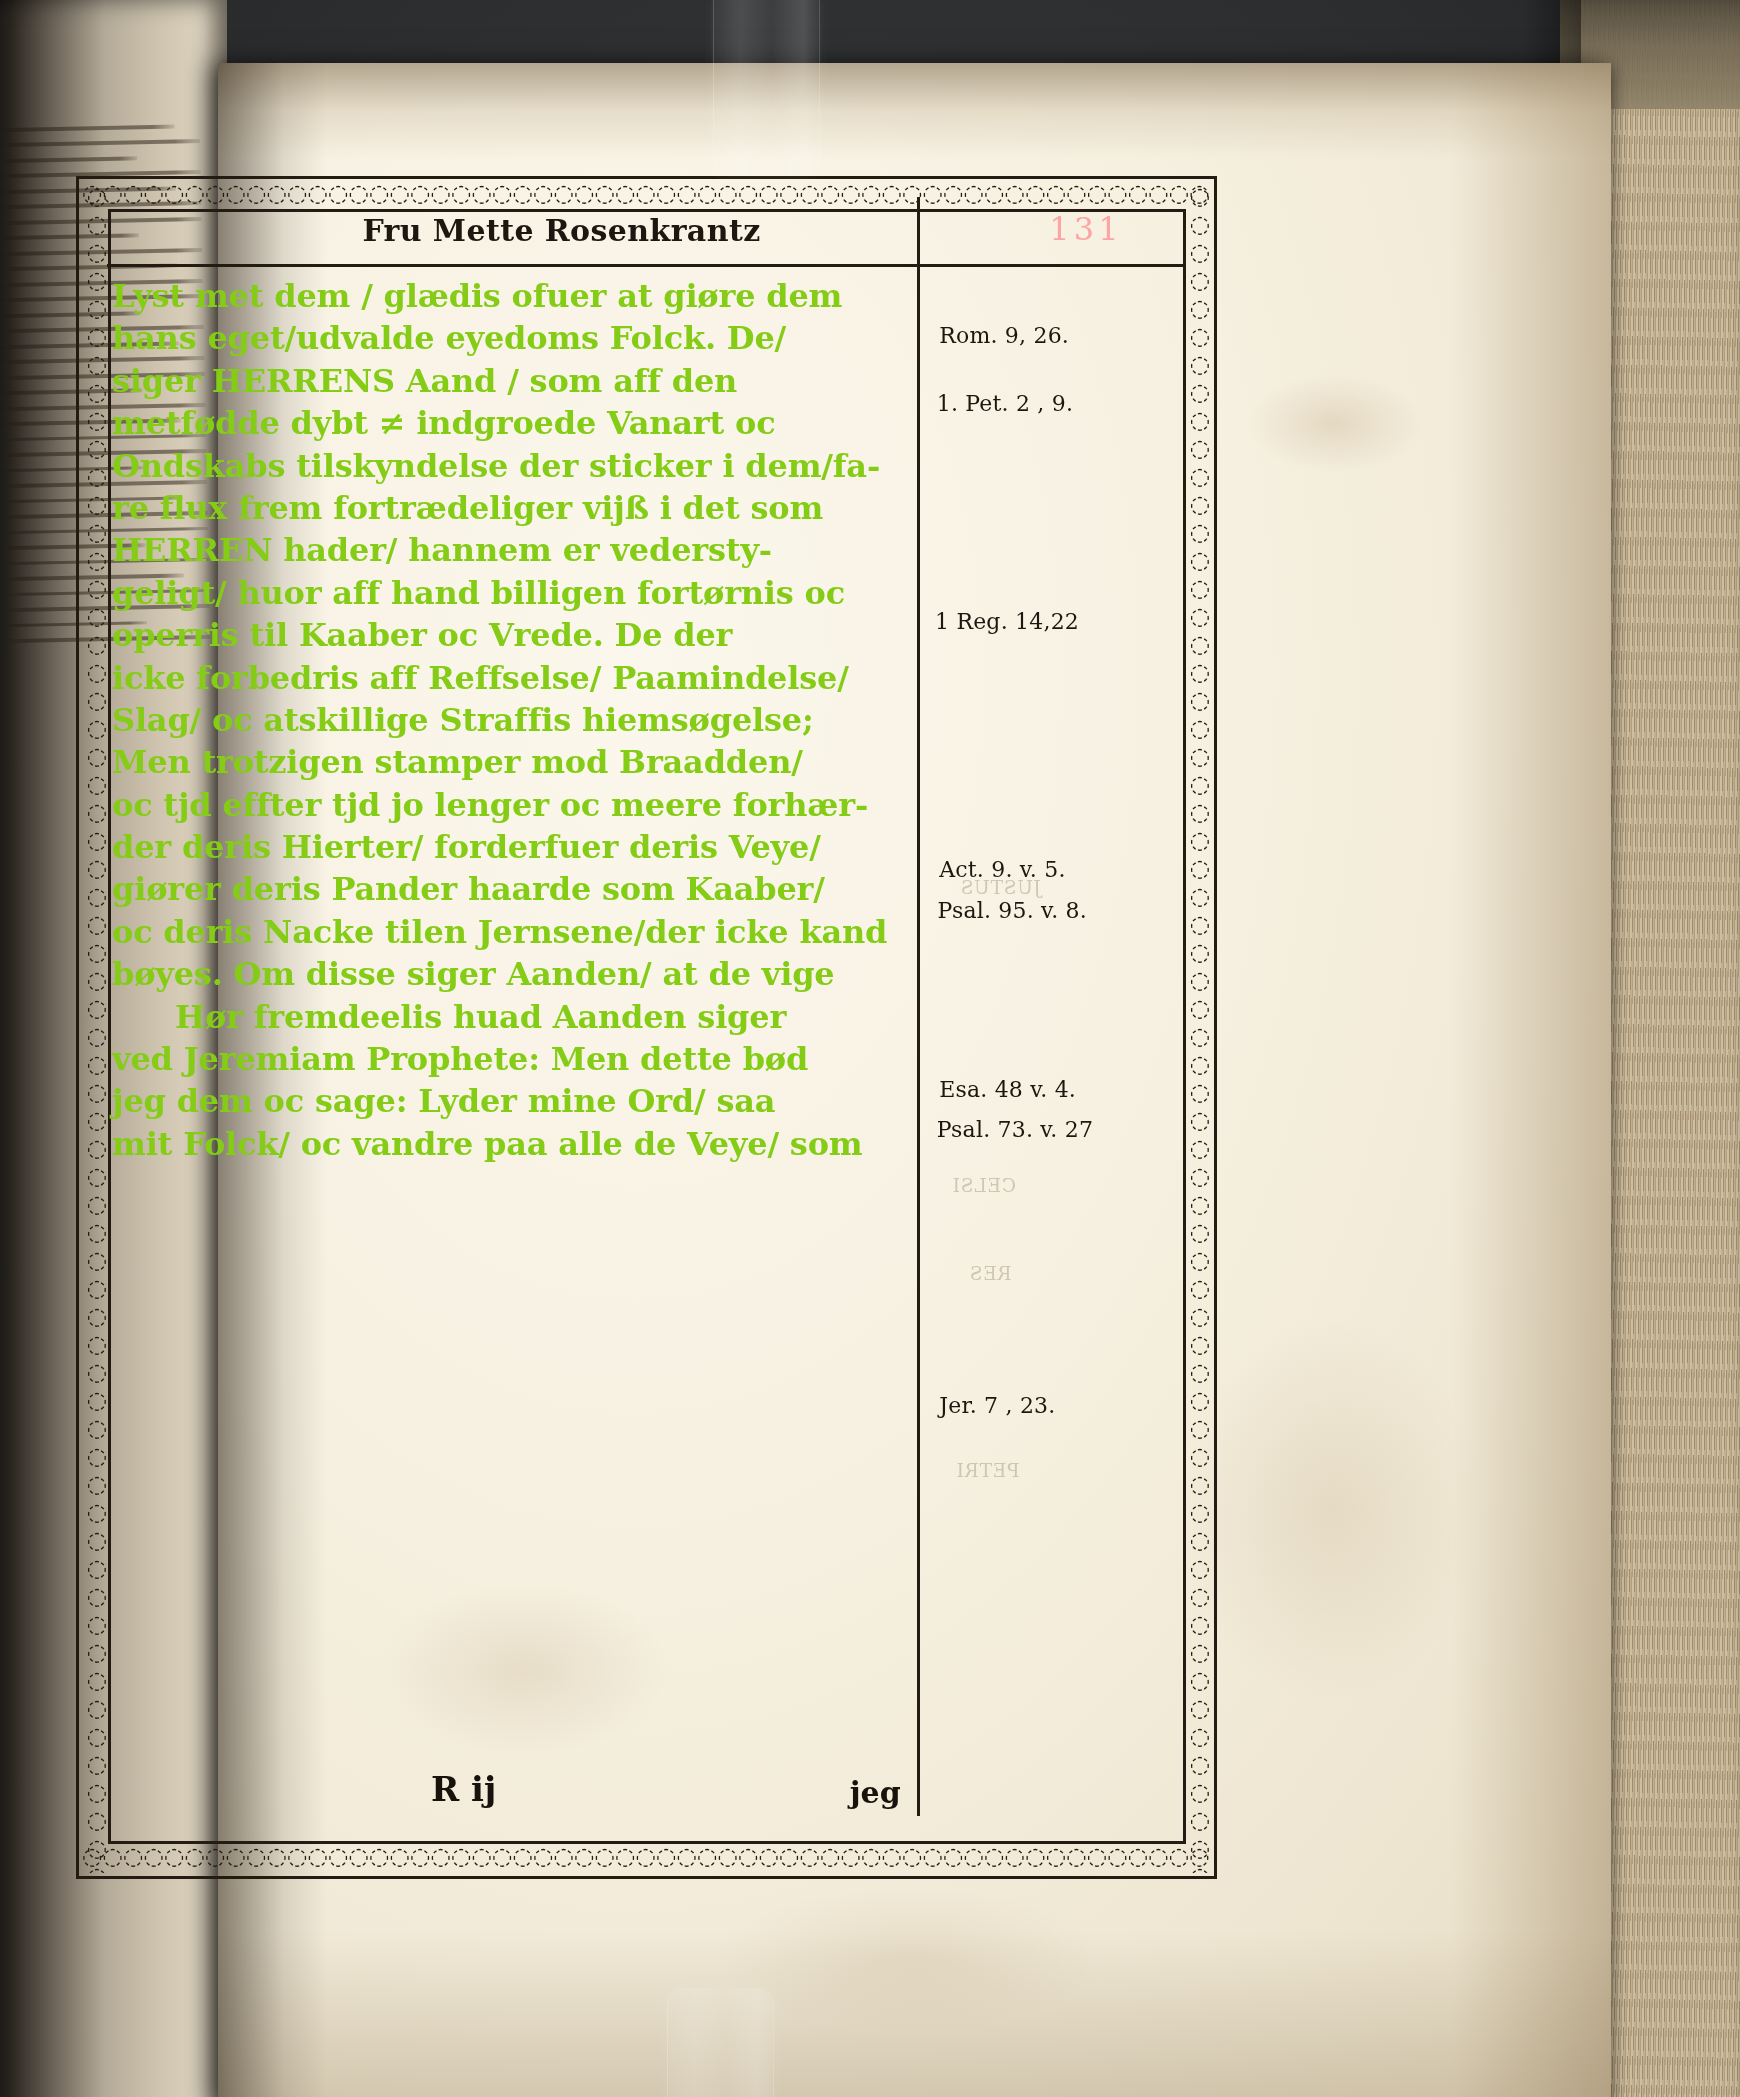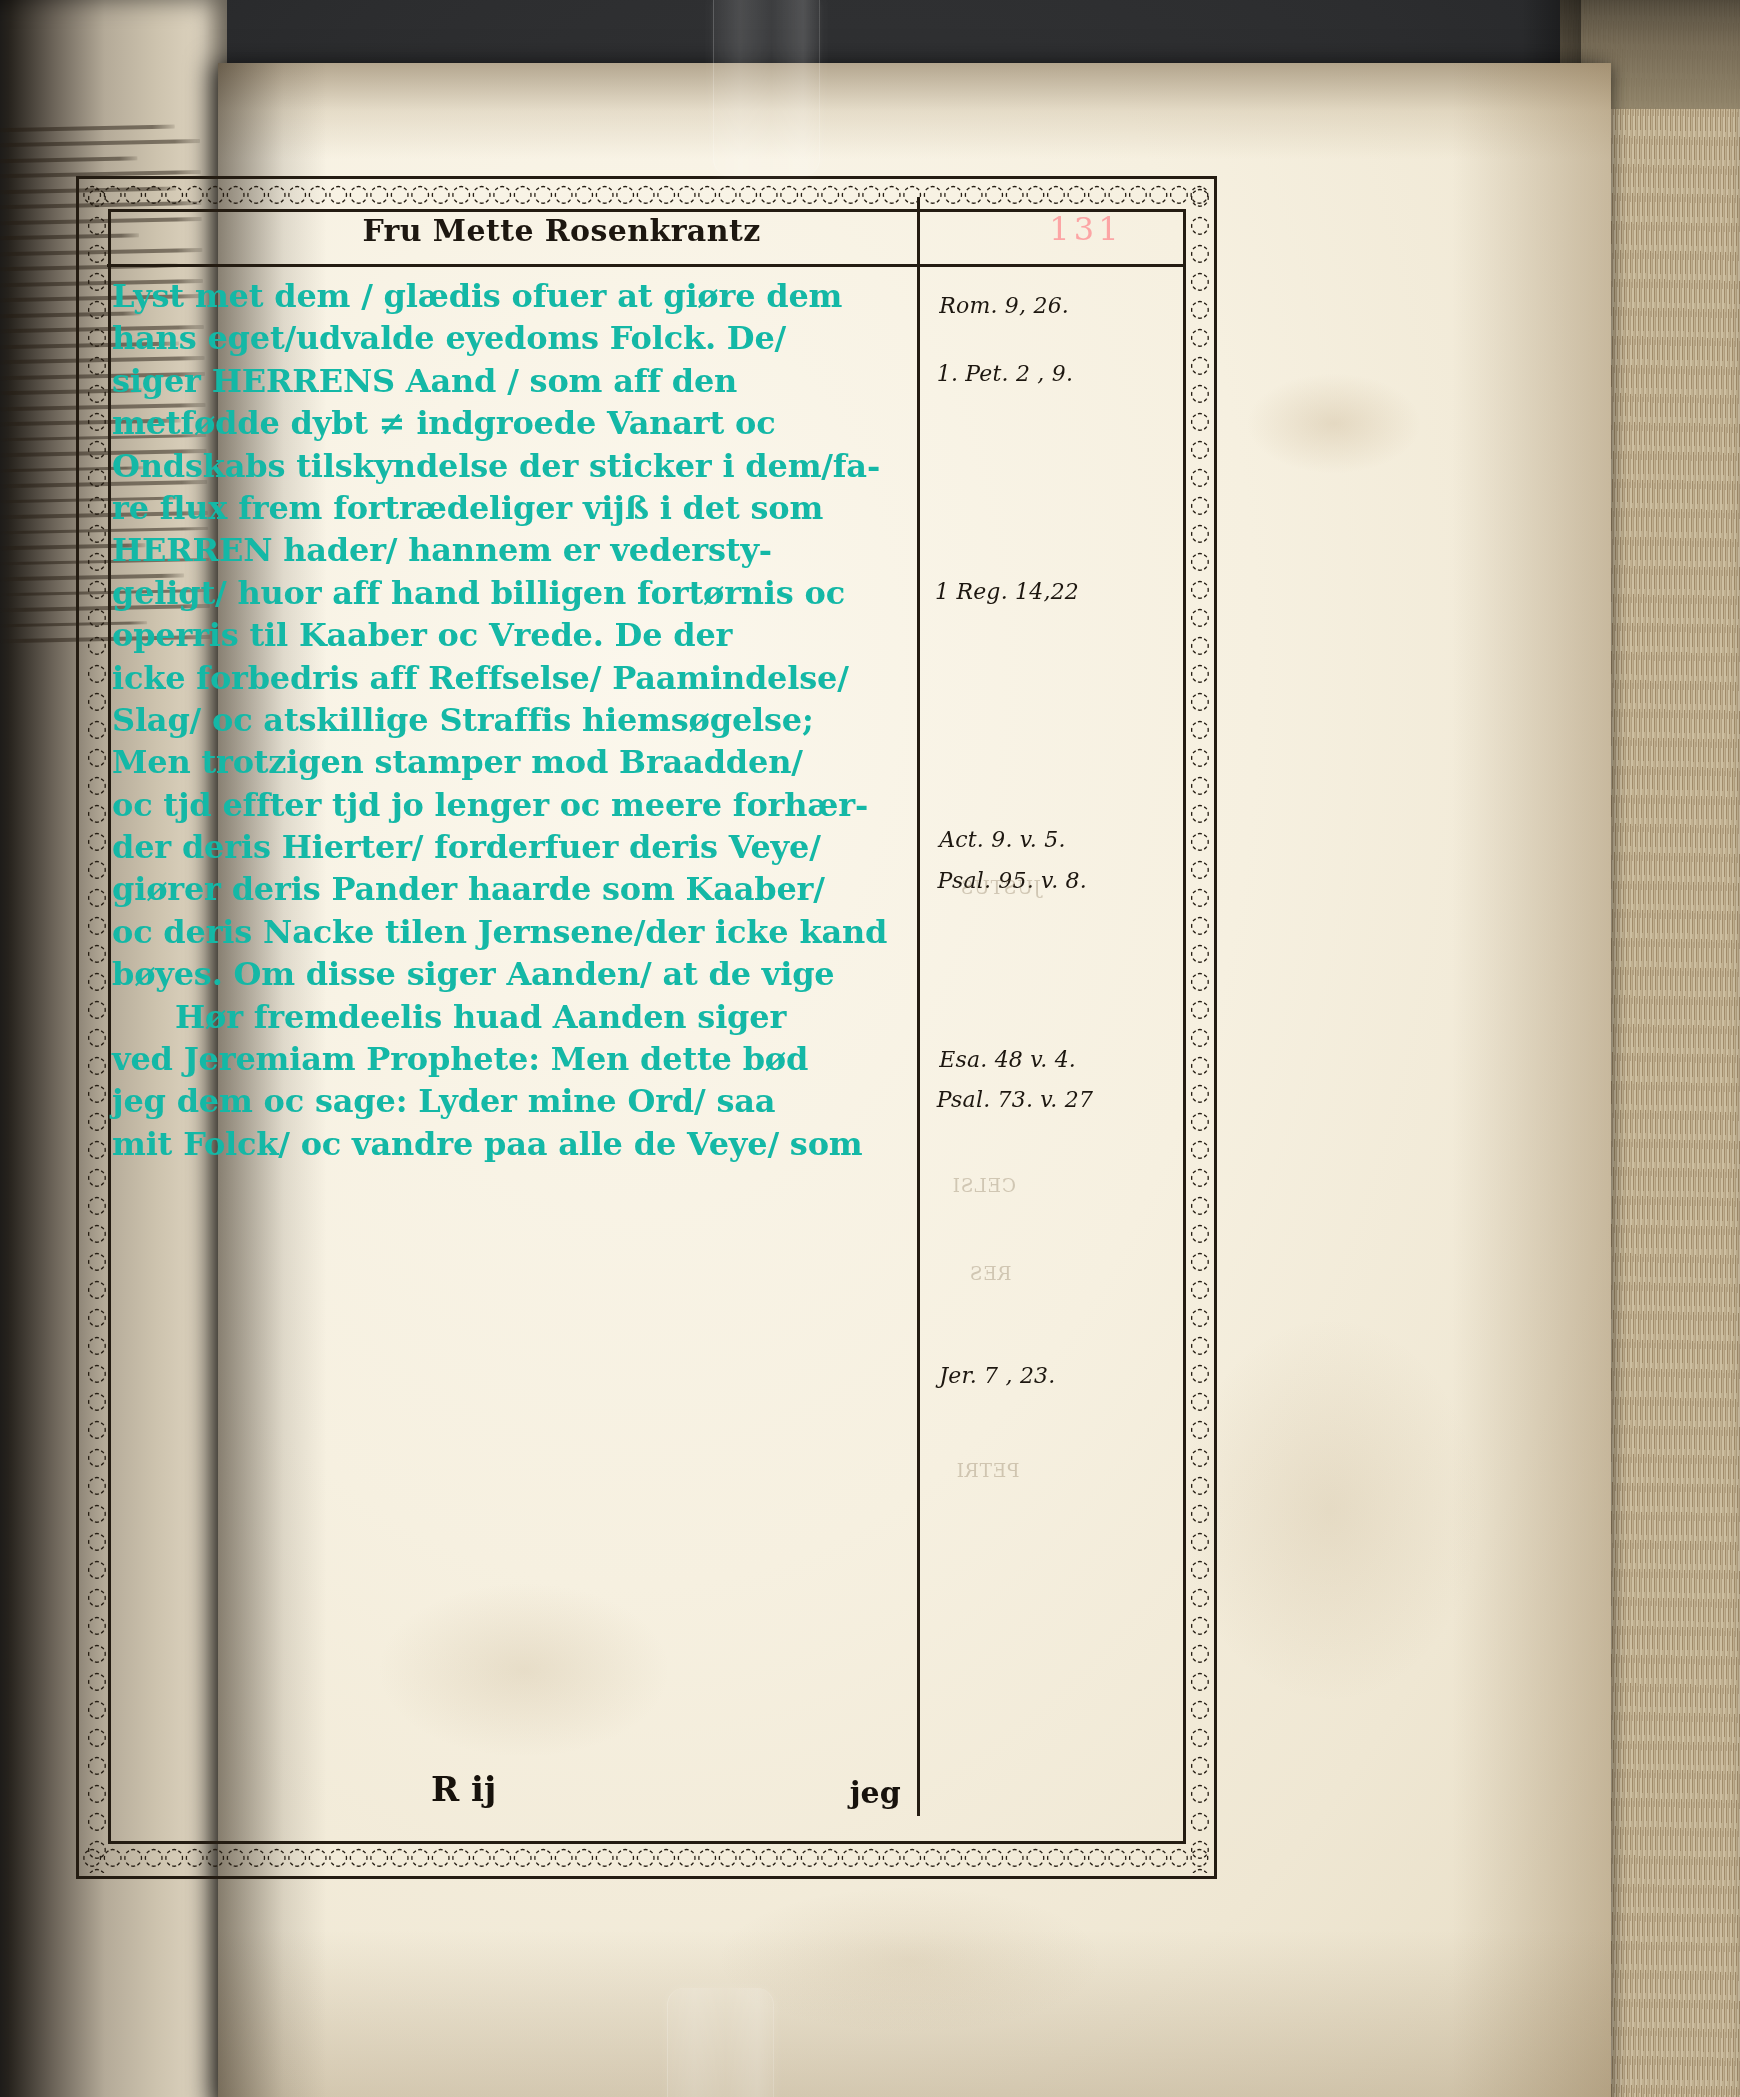--- a/index.html
+++ b/index.html
@@ -220,42 +220,42 @@
     position: absolute;
     left: 112px;
     top: 277px;
     width: 797px;
   }
   .bodyline {
     font-family: "DejaVu Serif", serif;
     font-weight: 700;
     font-size: 32px;
     line-height: 39px;
-    color: #14b8a6;
+    color: #84cc16;
     white-space: nowrap;
     margin-bottom: 3.4px;
     letter-spacing: -0.2px;
   }
   .bodyline.indent { text-indent: 63px; }
 
   
   .marginals {
     position: absolute;
     left: 935px;
     top: 277px;
     width: 235px;
   }
   .marg {
     position: absolute;
     font-family: "DejaVu Serif", serif;
-    font-style: italic;
     font-size: 22px;
     color: #1d1710;
     white-space: nowrap;
     letter-spacing: 0.2px;
+    margin-top: 30px;
   }
 
   
   .col-rule {
     position: absolute;
     left: 917px;
     top: 197px;
     width: 2.5px;
     height: 1619px;
     background: #241c12;

